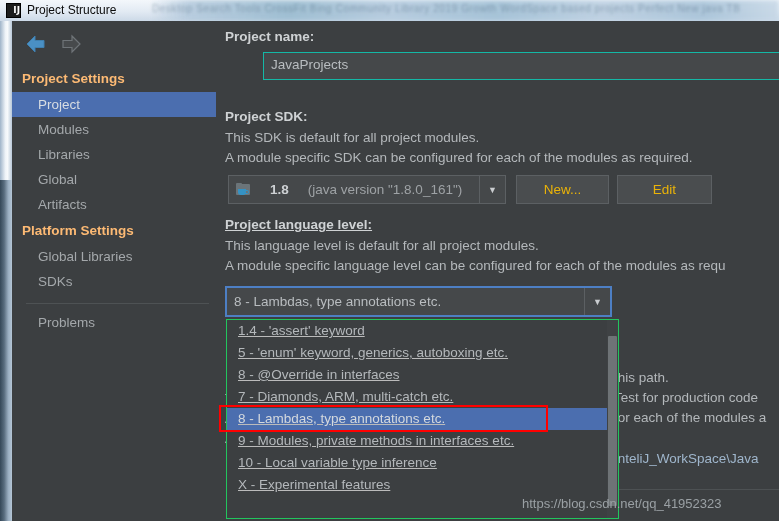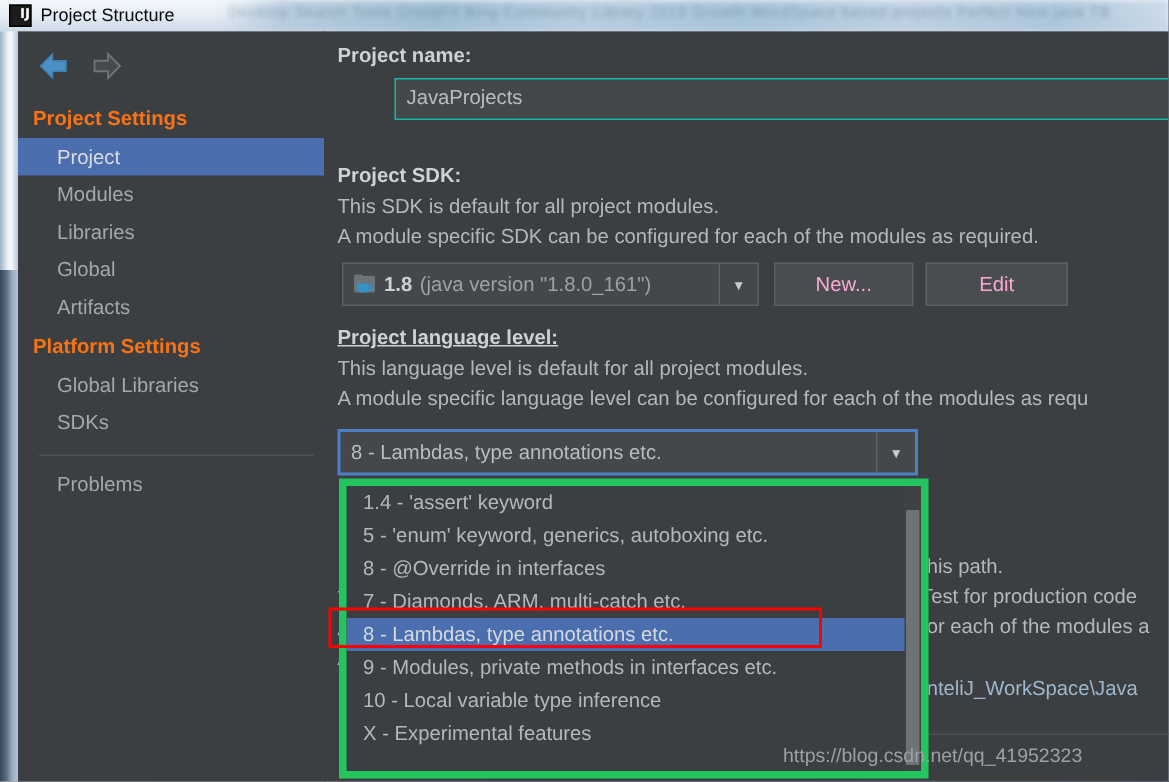--- a/index.html
+++ b/index.html
@@ -79,21 +79,21 @@
     position: absolute; left: 0; top: 0; width: 205px; height: 500px;
     background: #3c3f41;
     border-right: 1px solid #323537;
   }
   #nav-arrows { position: absolute; left: 10px; top: 10px; width: 90px; height: 28px; }
   .nav-arrow { position: absolute; top: 0; width: 30px; height: 26px; }
   #nav-back { left: 0; }
   #nav-fwd { left: 36px; }
 
   .side-group {
-    font-size: 13.5px; font-weight: bold; color: #f97316;
+    font-size: 13.5px; font-weight: bold; color: #fdba74;
     padding: 6px 0 6px 10px;
     font-family: "Liberation Sans", sans-serif;
   }
   .side-item {
     font-size: 13.5px; color: #a4a8ab;
     padding: 5px 0 5px 26px;
     font-family: "Liberation Sans", sans-serif;
     white-space: nowrap;
   }
   .side-item.selected {
@@ -133,37 +133,37 @@
   .combo {
     position: absolute;
     background: #45484a;
     border: 1px solid #5c6063;
     display: flex; align-items: center;
     font-size: 13.5px; color: #b9bdc0;
     overflow: hidden;
   }
   .combo .combo-text {
     flex: 1; padding-left: 7px; white-space: nowrap; overflow: hidden;
-    display: flex; align-items: center; gap: 5px;
+    display: flex; align-items: center; gap: 19px;
   }
   .combo .combo-arrow {
     width: 26px; height: 100%;
     border-left: 1px solid #5c6063;
     display: flex; align-items: center; justify-content: center;
     color: #cacdd0; font-size: 9px;
   }
   .combo.focused {
     border: 2px solid #4d7fc4;
     background: #45484a;
   }
   .btn {
     position: absolute;
     background: #4a4d4f;
     border: 1px solid #5c6063;
-    color: #f9a8d4;
+    color: #eab308;
     font-size: 13.5px;
     display: flex; align-items: center; justify-content: center;
     font-family: "Liberation Sans", sans-serif;
   }
   .jdk-icon {
     width: 15px; height: 13px; position: relative; display: inline-block;
     flex: 0 0 auto;
   }
   .jdk-icon .folder {
     position: absolute; left: 0; top: 1px; width: 14px; height: 11px;
@@ -179,23 +179,24 @@
   }
   .jdk-icon .handle {
     position: absolute; left: 9px; top: 7px; width: 4px; height: 4px;
     border: 1.5px solid #3592c4; border-left: none; border-radius: 0 4px 4px 0;
   }
 
   
   #dropdown {
     position: absolute;
     background: #3c3f41;
-    border: 5px solid #22c55e;
+    border: 1px solid #22c55e;
     overflow: hidden;
     z-index: 40;
+    text-decoration: underline;
   }
   .dd-item {
     font-size: 13.5px; color: #b4b8bb;
     padding: 3px 0 3px 11px;
     white-space: nowrap;
     font-family: "Liberation Sans", sans-serif;
     height: 22px; line-height: 16px;
   }
   .dd-item.sel { background: #4b6eaf; color: #d4d9de; }
   #dd-scrolltrack {

